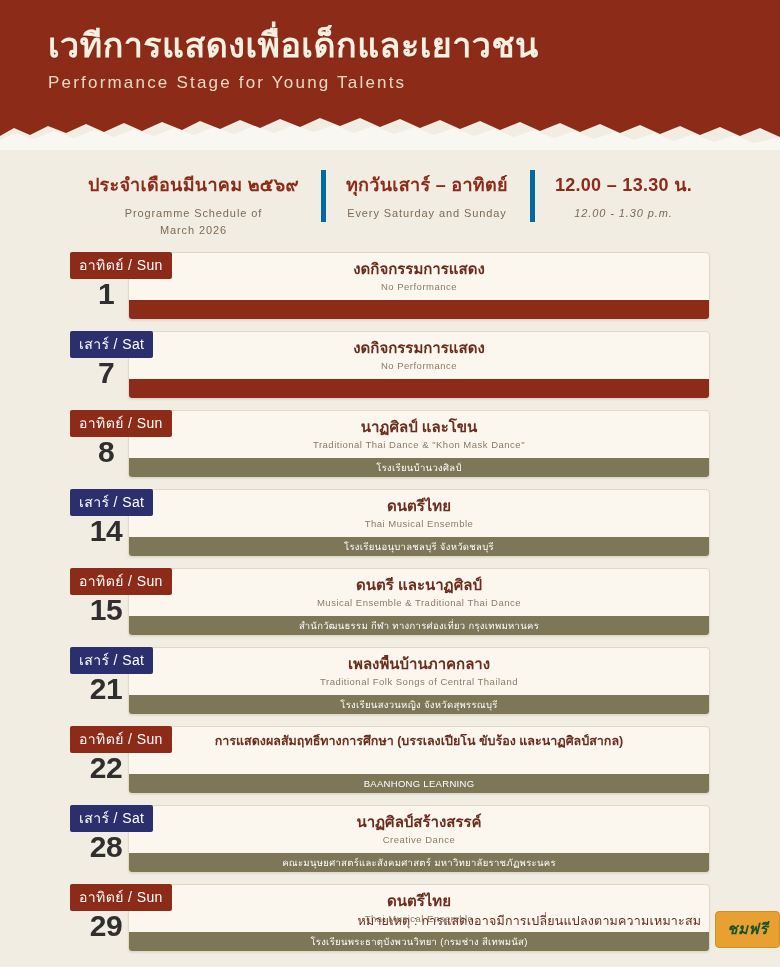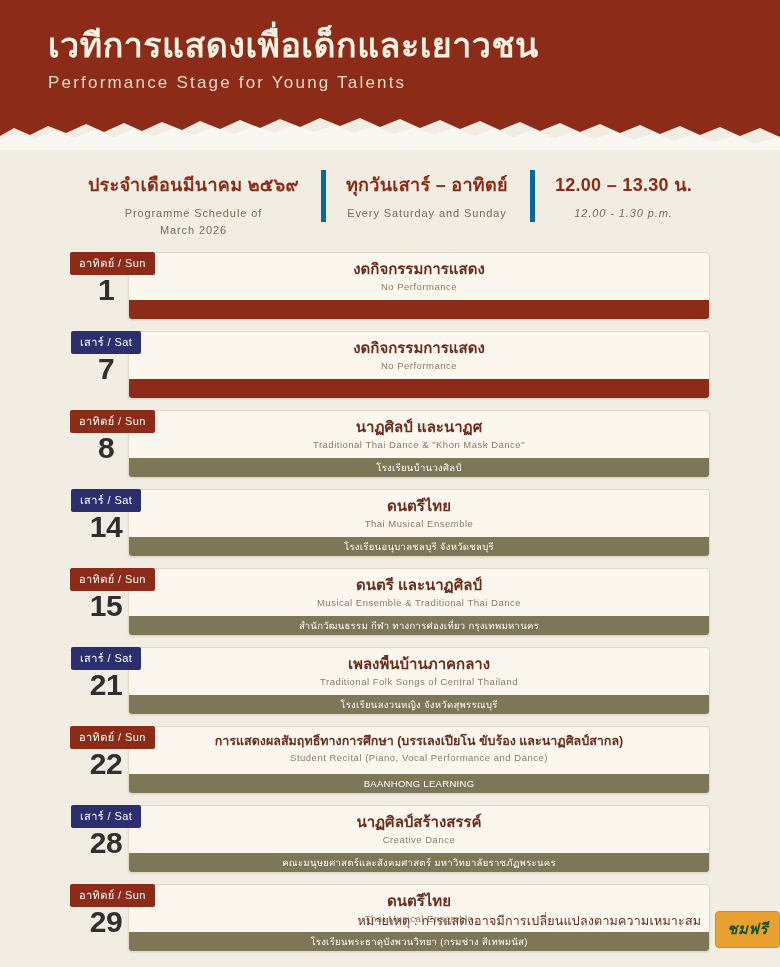--- a/index.html
+++ b/index.html
@@ -147,21 +147,21 @@
     top: 0;
     width: 72px;
     text-align: center;
     z-index: 3;
   }
   .day-pill {
     display: inline-block;
     padding: 2px 9px 3px 9px;
     border-radius: 2px;
     color: #fff;
-    font-size: 11px;
+    font-size: 14px;
     letter-spacing: 0.4px;
     background: #8c2b18;
     white-space: nowrap;
   }
   .day-pill.sat { background: #2b2f6e; }
   .date-num {
     color: #2f2f2f;
     font-size: 30px;
     font-weight: bold;
     line-height: 1.05;
@@ -245,21 +245,21 @@
           <div class="title-th">งดกิจกรรมการแสดง</div>
           <div class="title-en">No Performance</div>
         </div>
         <div class="venue-bar none"></div>
       </div>
       <div class="date-block"><span class="day-pill sat">เสาร์ / Sat</span><div class="date-num">7</div></div>
     </div>
     <div class="row">
       <div class="card">
         <div class="card-text">
-          <div class="title-th">นาฏศิลป์ และนาฏศ</div>
+          <div class="title-th">นาฏศิลป์ และโขน</div>
           <div class="title-en">Traditional Thai Dance &amp; "Khon Mask Dance"</div>
         </div>
         <div class="venue-bar">โรงเรียนบ้านวงศิลป์</div>
       </div>
       <div class="date-block"><span class="day-pill">อาทิตย์ / Sun</span><div class="date-num">8</div></div>
     </div>
     <div class="row">
       <div class="card">
         <div class="card-text">
           <div class="title-th">ดนตรีไทย</div>
@@ -286,21 +286,20 @@
           <div class="title-en">Traditional Folk Songs of Central Thailand</div>
         </div>
         <div class="venue-bar">โรงเรียนสงวนหญิง จังหวัดสุพรรณบุรี</div>
       </div>
       <div class="date-block"><span class="day-pill sat">เสาร์ / Sat</span><div class="date-num">21</div></div>
     </div>
     <div class="row">
       <div class="card">
         <div class="card-text">
           <div class="title-th small">การแสดงผลสัมฤทธิ์ทางการศึกษา (บรรเลงเปียโน ขับร้อง และนาฏศิลป์สากล)</div>
-          <div class="title-en">Student Recital (Piano, Vocal Performance and Dance)</div>
         </div>
         <div class="venue-bar">BAANHONG LEARNING</div>
       </div>
       <div class="date-block"><span class="day-pill">อาทิตย์ / Sun</span><div class="date-num">22</div></div>
     </div>
     <div class="row">
       <div class="card">
         <div class="card-text">
           <div class="title-th">นาฏศิลป์สร้างสรรค์</div>
           <div class="title-en">Creative Dance</div>

